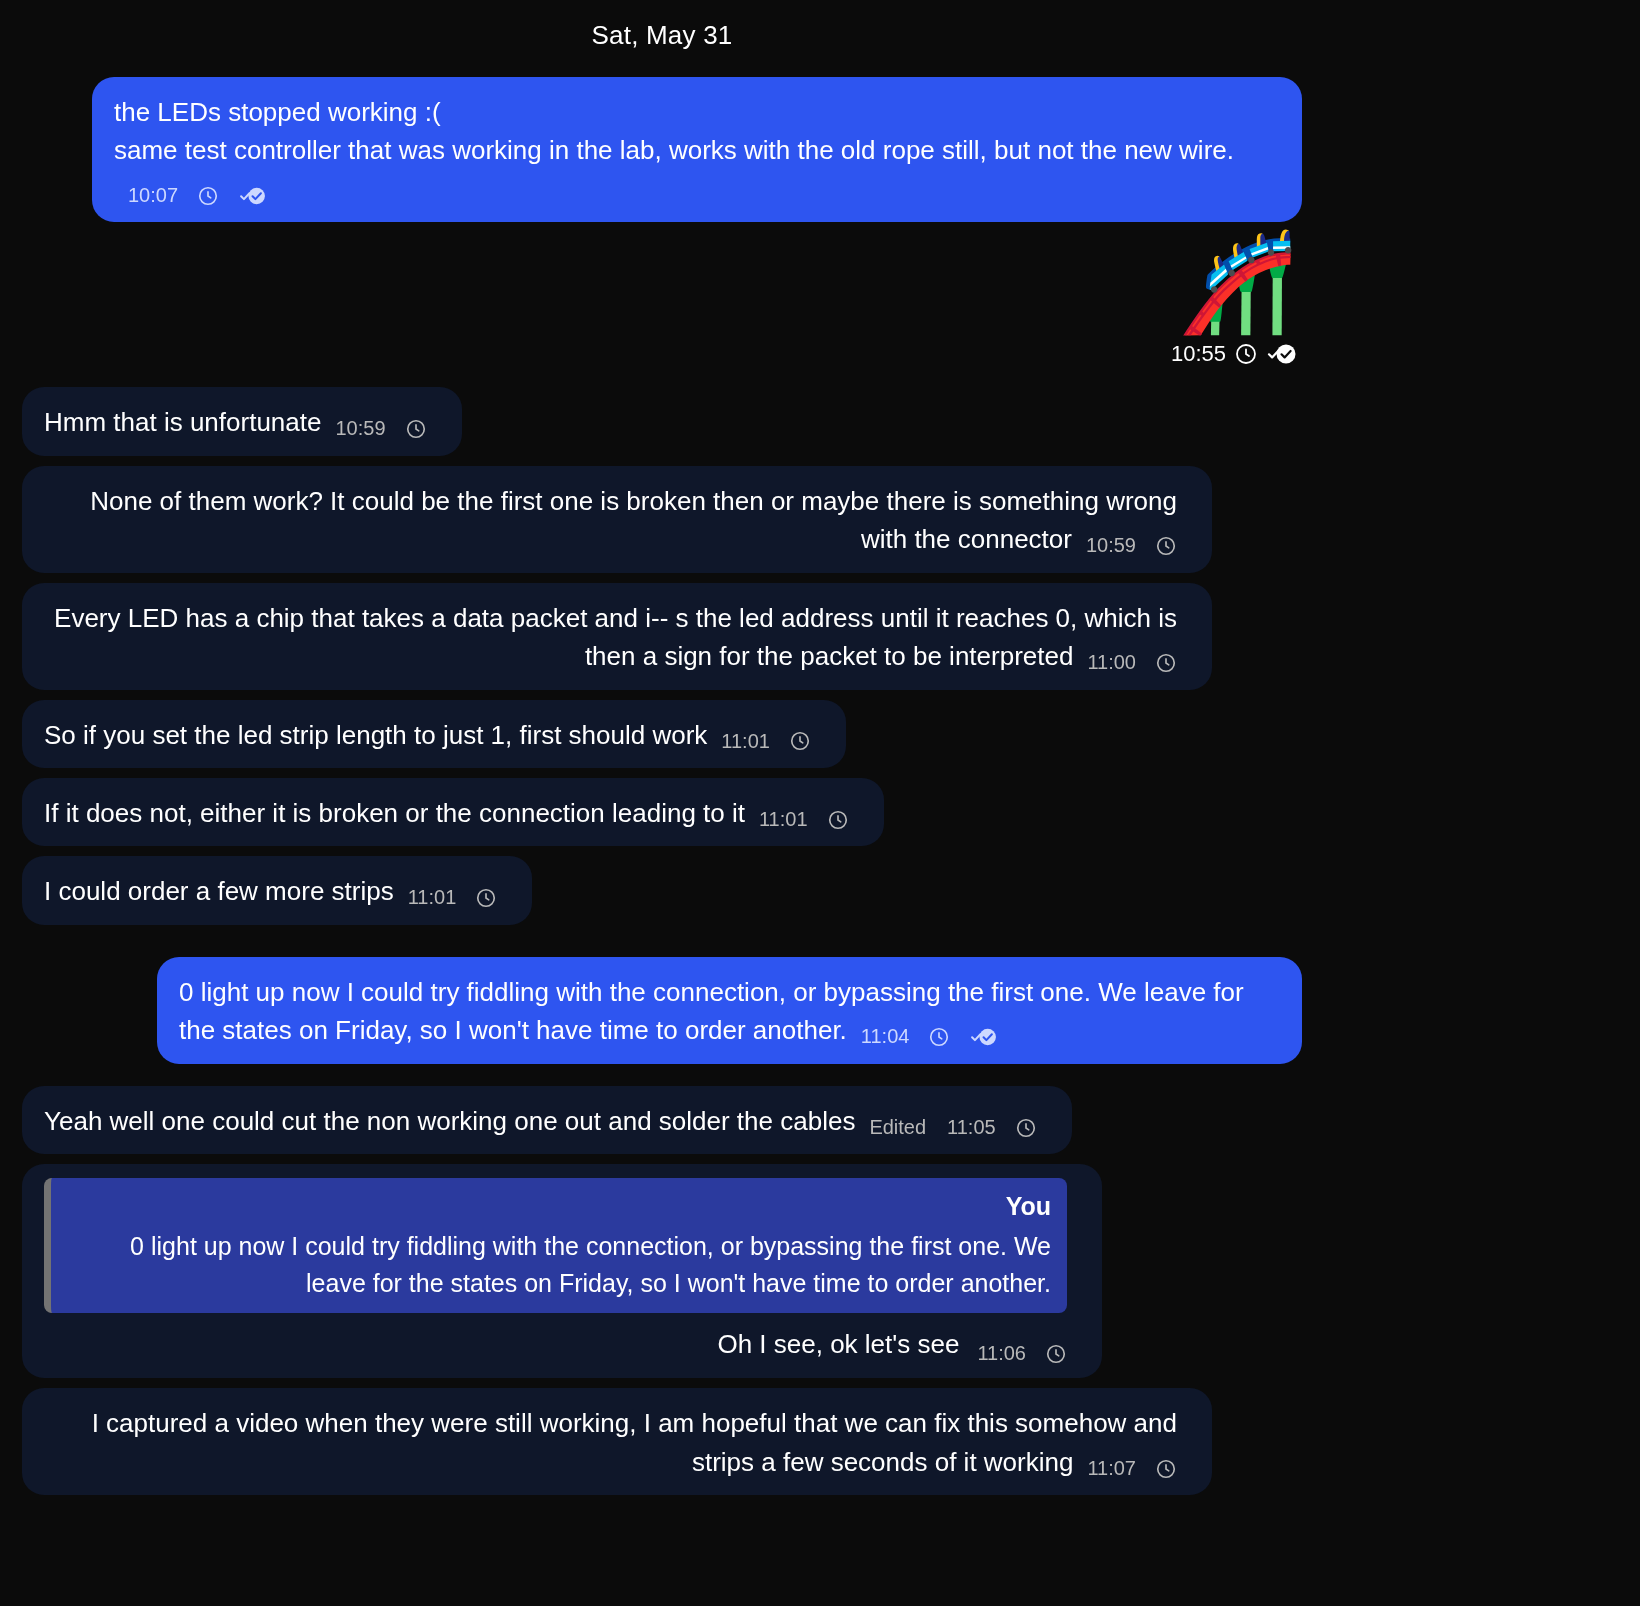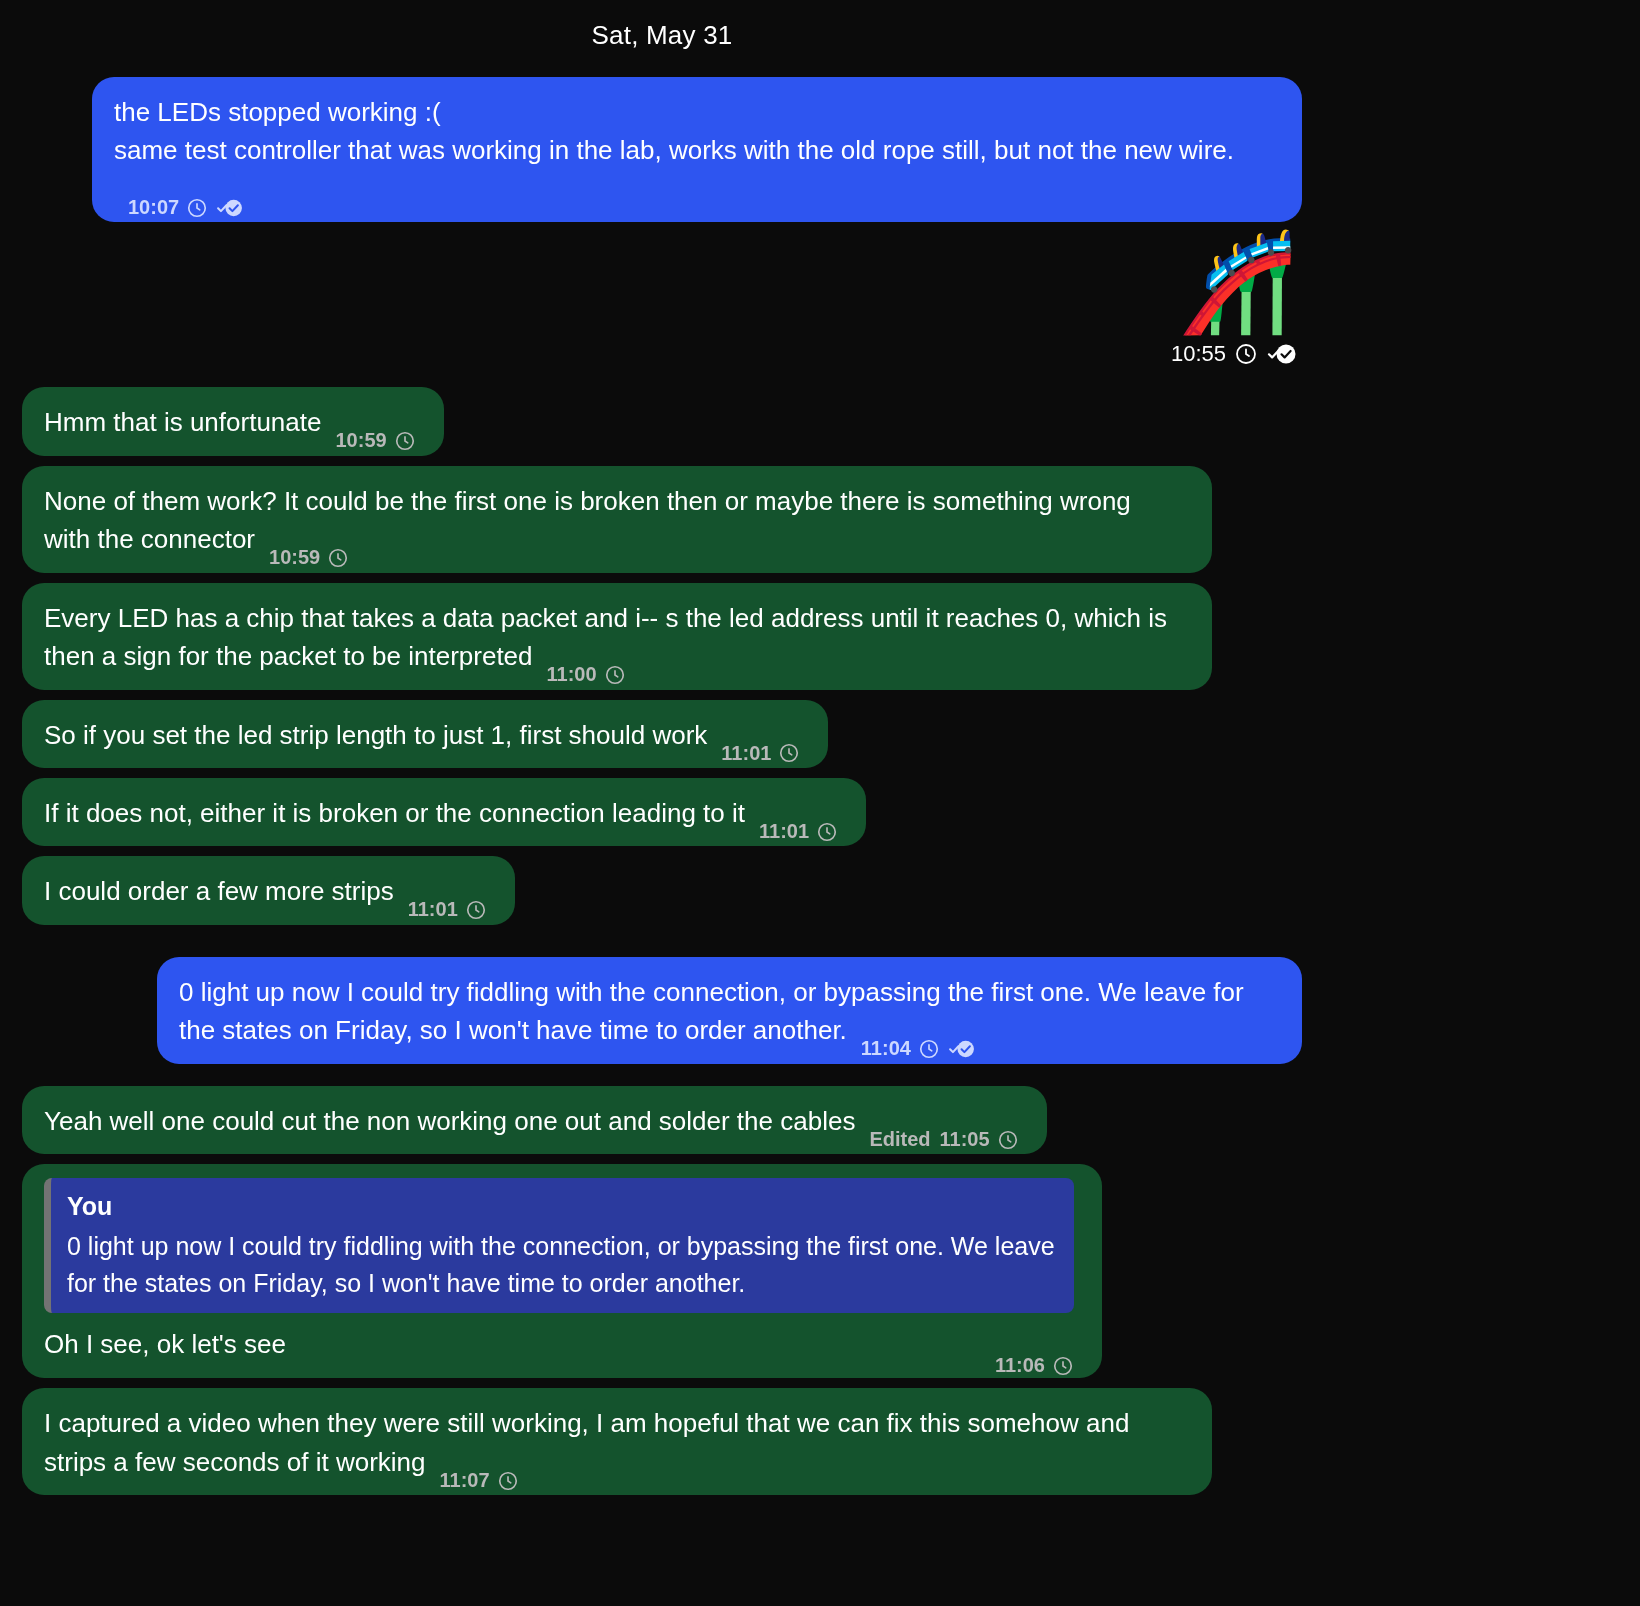--- a/index.html
+++ b/index.html
@@ -27,43 +27,42 @@
     padding-bottom: 26px;
     letter-spacing: 0.2px;
   }
   .row { display: flex; width: 100%; margin-bottom: 10px; }
   .row.out { justify-content: flex-end; }
   .row.in { justify-content: flex-start; }
 
   .bubble {
     position: relative;
     border-radius: 22px;
-    padding: 16px 28px 14px 22px;
+    padding: 16px 35px 14px 22px;
     color: #ffffff;
     font-size: 26px;
     line-height: 1.48;
     max-width: 1210px;
     word-wrap: break-word;
   }
   .bubble.out { background: #2e55f0; }
-  .bubble.in  { background: #14532d; }
+  .bubble.in  { background: #0f172a; text-align: right; }
 
   .bubble .text { display: inline; }
 
   .meta {
     display: inline-flex;
     align-items: center;
-    gap: 7px;
+    gap: 19px;
     vertical-align: baseline;
     white-space: nowrap;
     margin-left: 14px;
     font-size: 20px;
     position: relative;
-    top: 16px;
-    font-weight: bold;
+    top: 4px;
   }
   .meta.out-meta { color: #cdd8ff; }
   .meta.in-meta  { color: #b9b9b9; }
   .meta .edited { font-size: 20px; color: #b9b9b9; margin-right: 2px; }
 
   .meta-float {
     float: right;
     margin-left: 18px;
     margin-top: 10px;
   }

